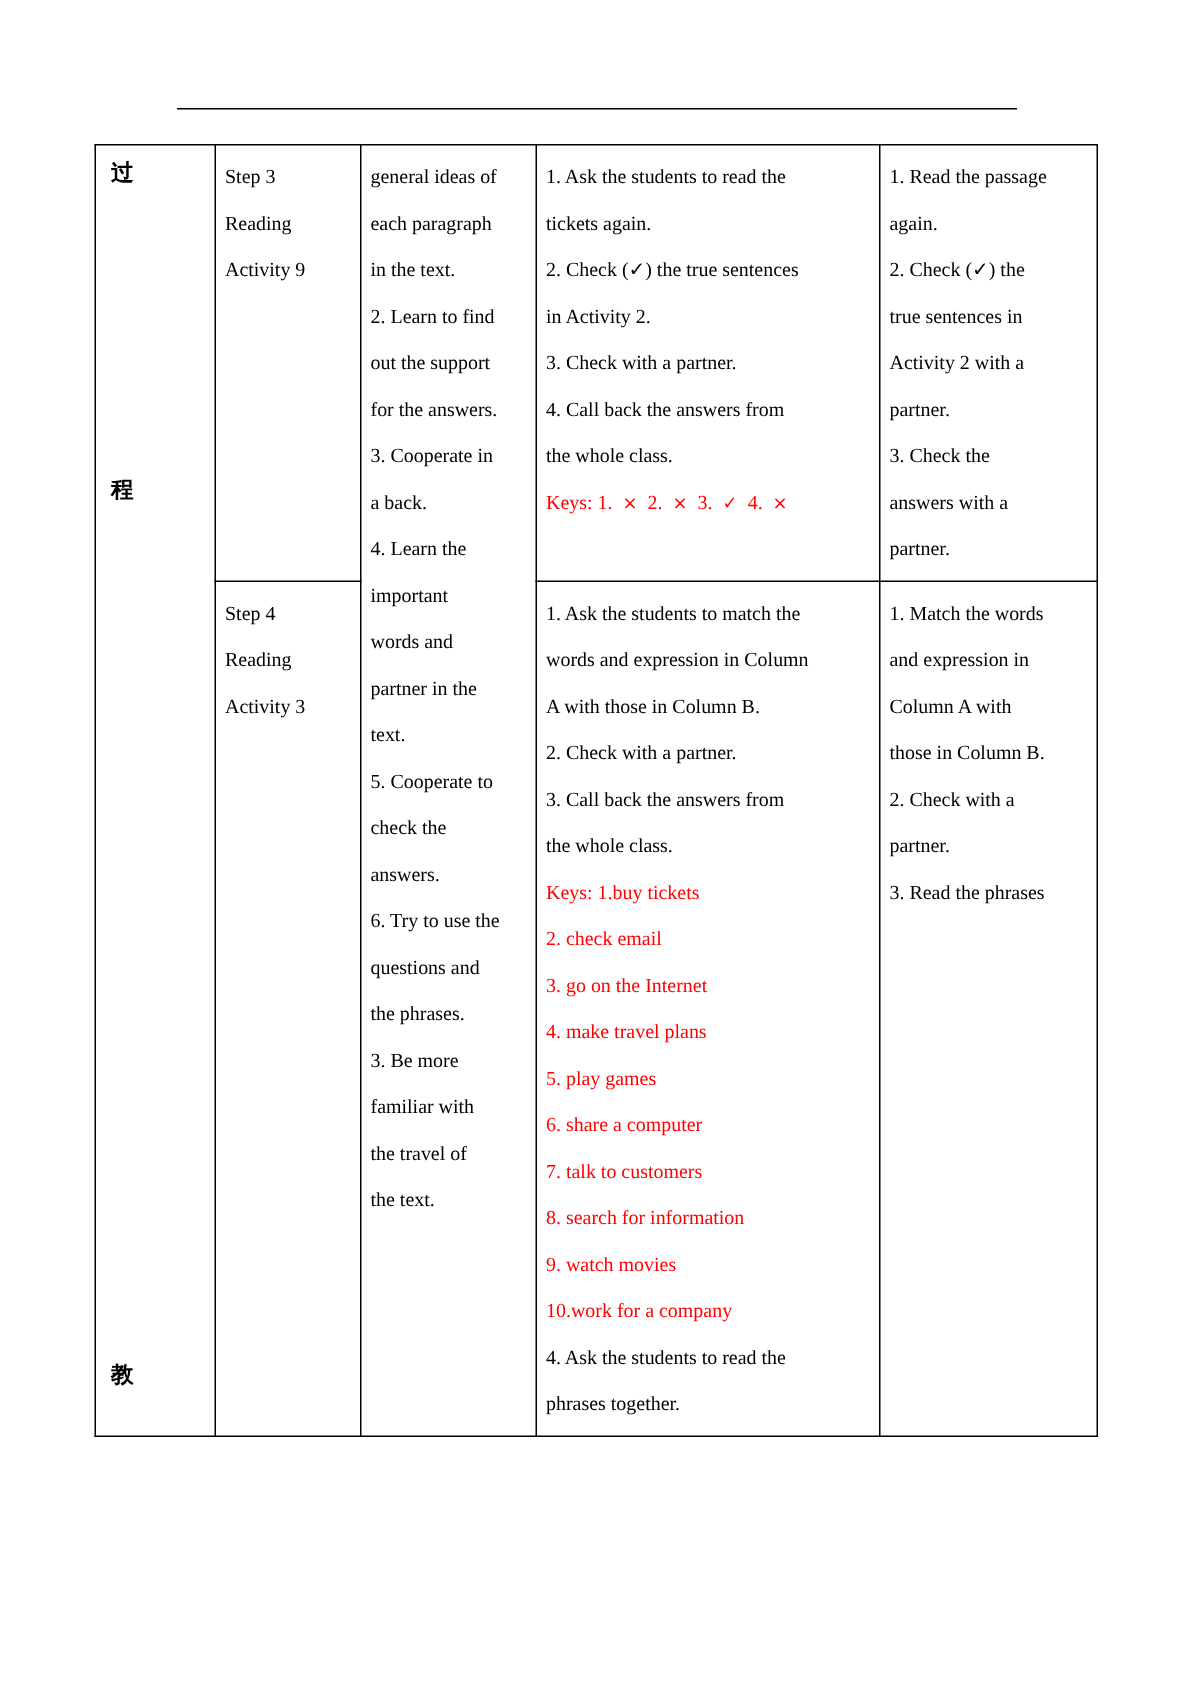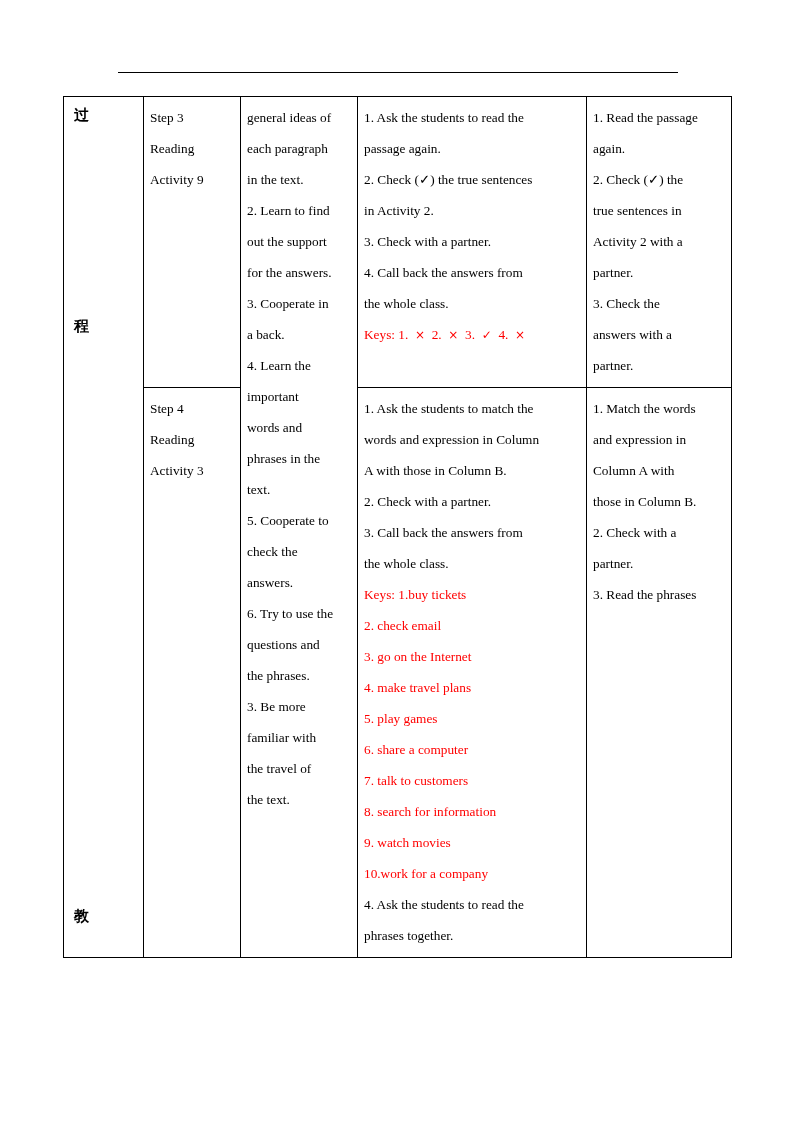--- a/index.html
+++ b/index.html
@@ -113,37 +113,37 @@
             <span class="line">each paragraph</span>
             <span class="line">in the text.</span>
             <span class="line">2. Learn to find</span>
             <span class="line">out the support</span>
             <span class="line">for the answers.</span>
             <span class="line">3. Cooperate in</span>
             <span class="line">a back.</span>
             <span class="line">4. Learn the</span>
             <span class="line">important</span>
             <span class="line">words and</span>
-            <span class="line">phrases in the</span>
+            <span class="line">partner in the</span>
             <span class="line">text.</span>
             <span class="line">5. Cooperate to</span>
             <span class="line">check the</span>
             <span class="line">answers.</span>
             <span class="line">6. Try to use the</span>
             <span class="line">questions and</span>
             <span class="line">the phrases.</span>
             <span class="line">3. Be more</span>
             <span class="line">familiar with</span>
             <span class="line">the travel of</span>
             <span class="line">the text.</span>
           </td>
 
           <td>
             <span class="line">1. Ask the students to read the</span>
-            <span class="line">passage again.</span>
+            <span class="line">tickets again.</span>
             <span class="line">2. Check (✓) the true sentences</span>
             <span class="line">in Activity 2.</span>
             <span class="line">3. Check with a partner.</span>
             <span class="line">4. Call back the answers from</span>
             <span class="line">the whole class.</span>
             <span class="line keys-line red">
               <span>Keys:</span><span> </span><span>1.</span><span>  </span><span class="mark">×</span><span>  </span><span>2.</span><span>  </span><span class="mark">×</span><span>  </span><span>3.</span><span>  </span><span class="mark">✓</span><span>  </span><span>4.</span><span>  </span><span class="mark">×</span>
             </span>
           </td>
 

